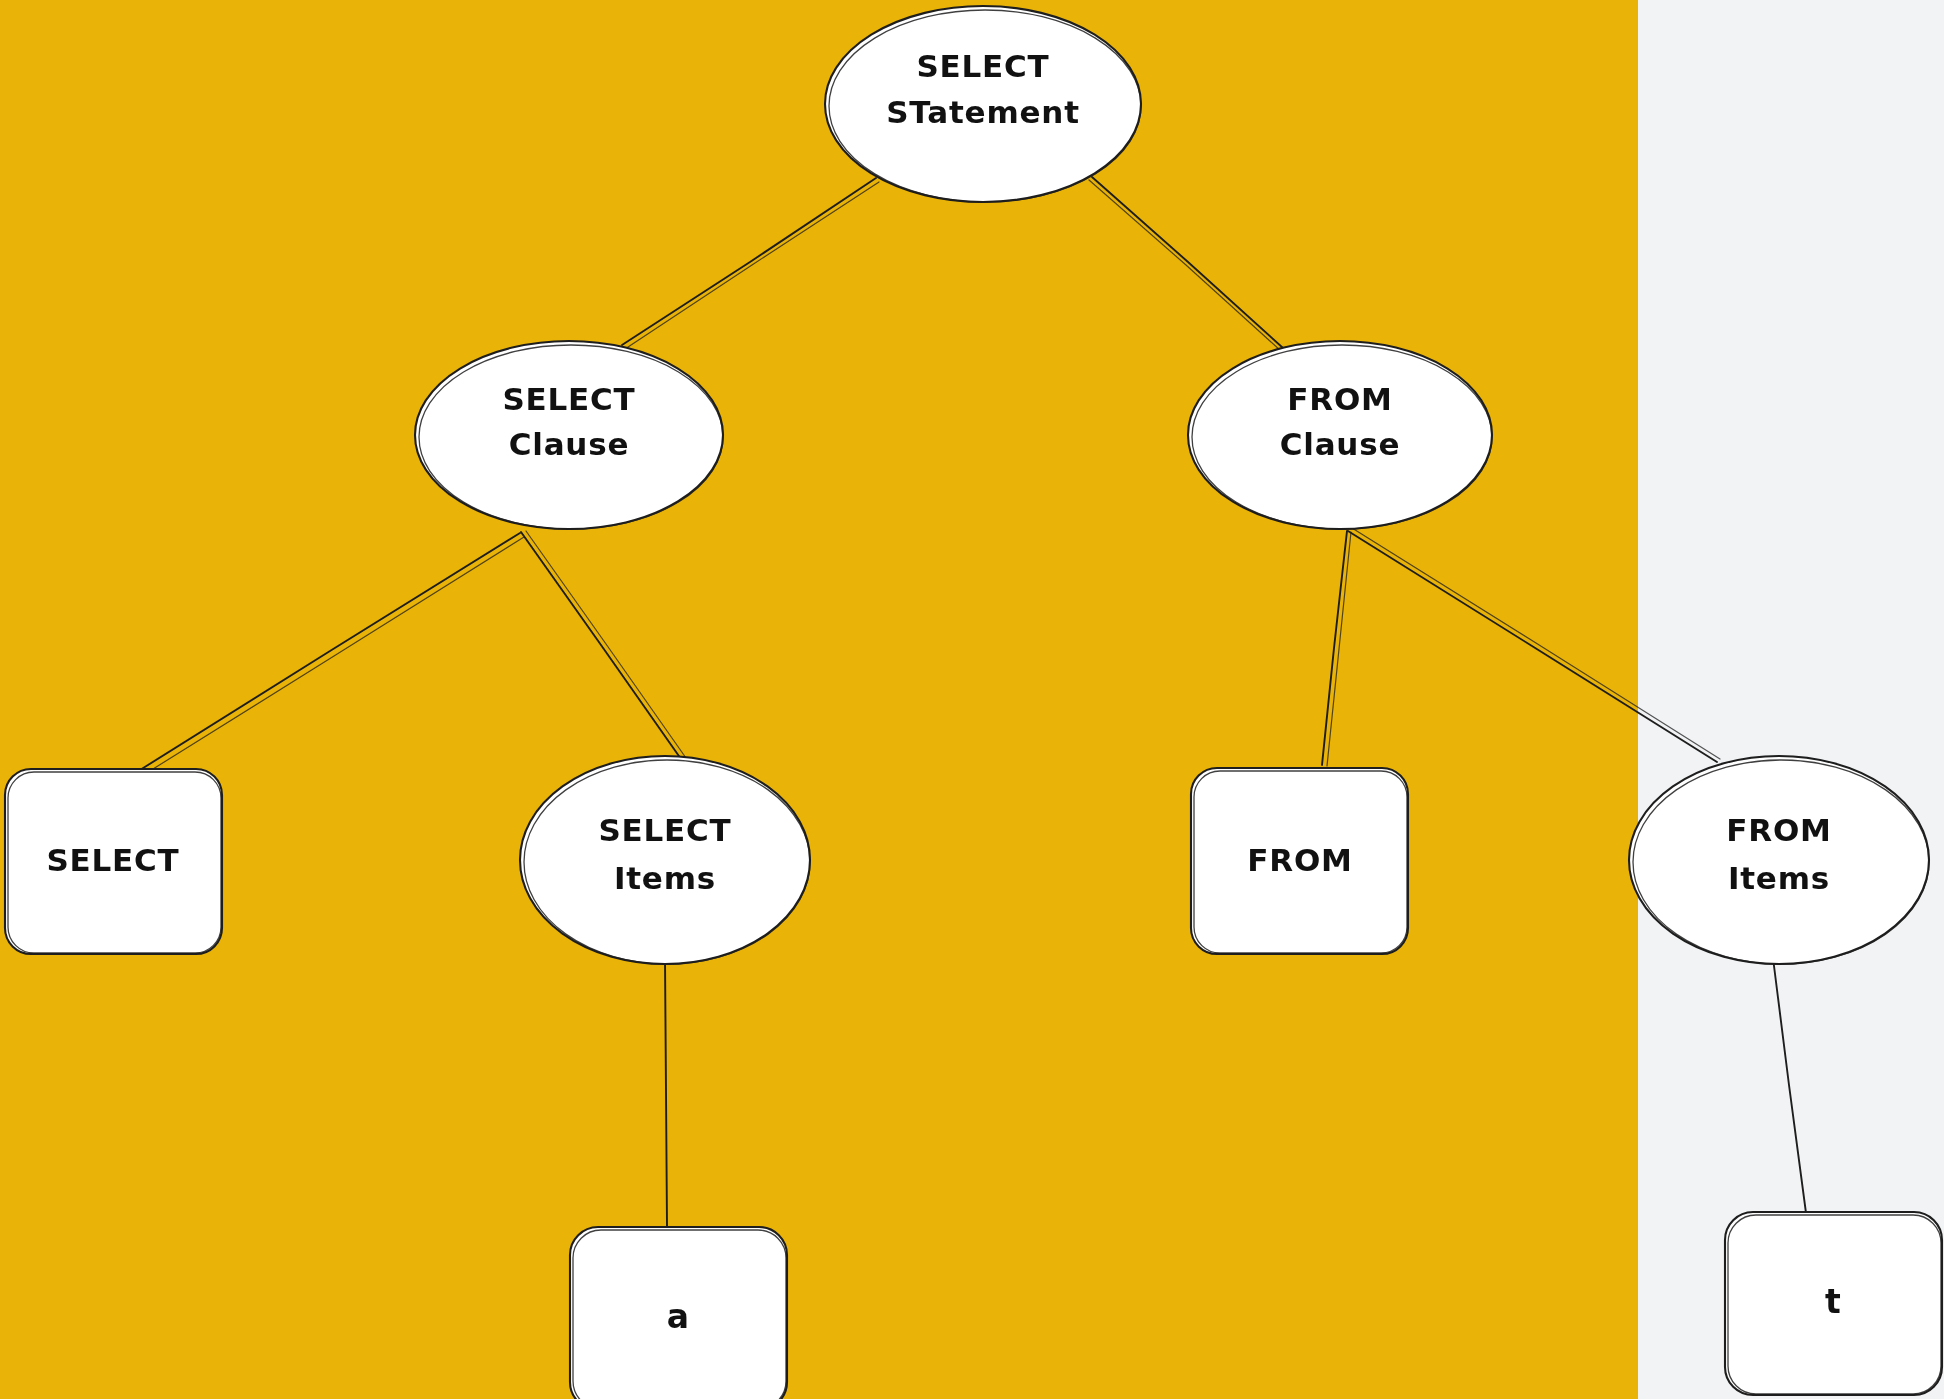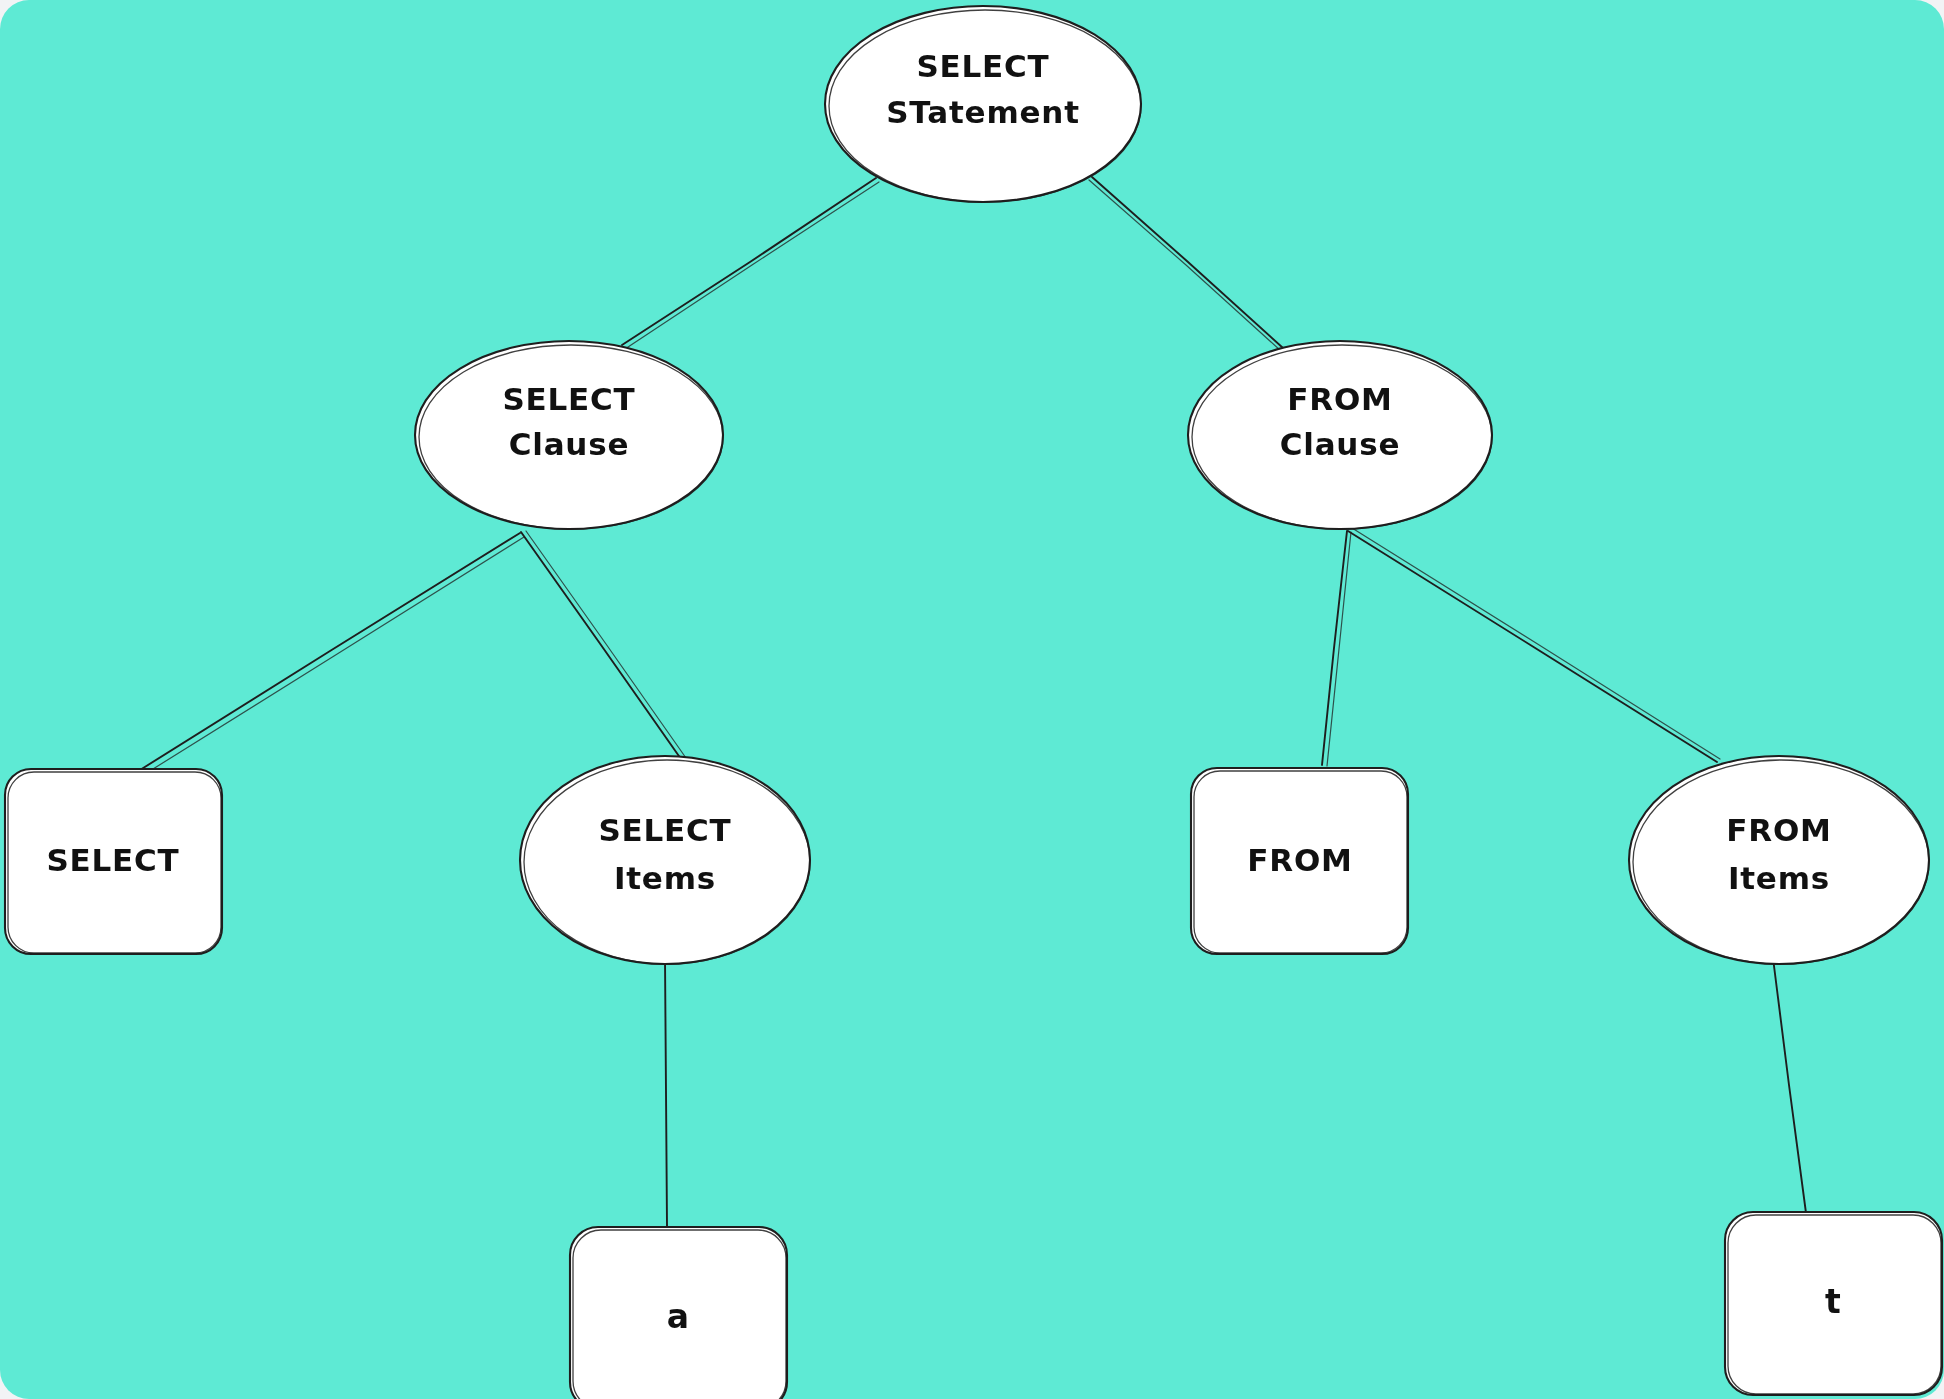--- a/index.html
+++ b/index.html
@@ -9,24 +9,23 @@
     background: #f2f3f5;
   }
   body {
     width: 1944px;
     height: 1399px;
     overflow: hidden;
     font-family: "DejaVu Sans", sans-serif;
   }
   #canvas-root {
     position: relative;
-    width: 1944px;
+    width: 1638px;
     height: 1399px;
-    background: #5eead4;
-    border-radius: 29px;
+    background: #eab308;
   }
   svg#diagram {
     position: absolute;
     top: 0;
     left: 0;
     width: 1944px;
     height: 1399px;
     display: block;
   }
   .node-shape {

